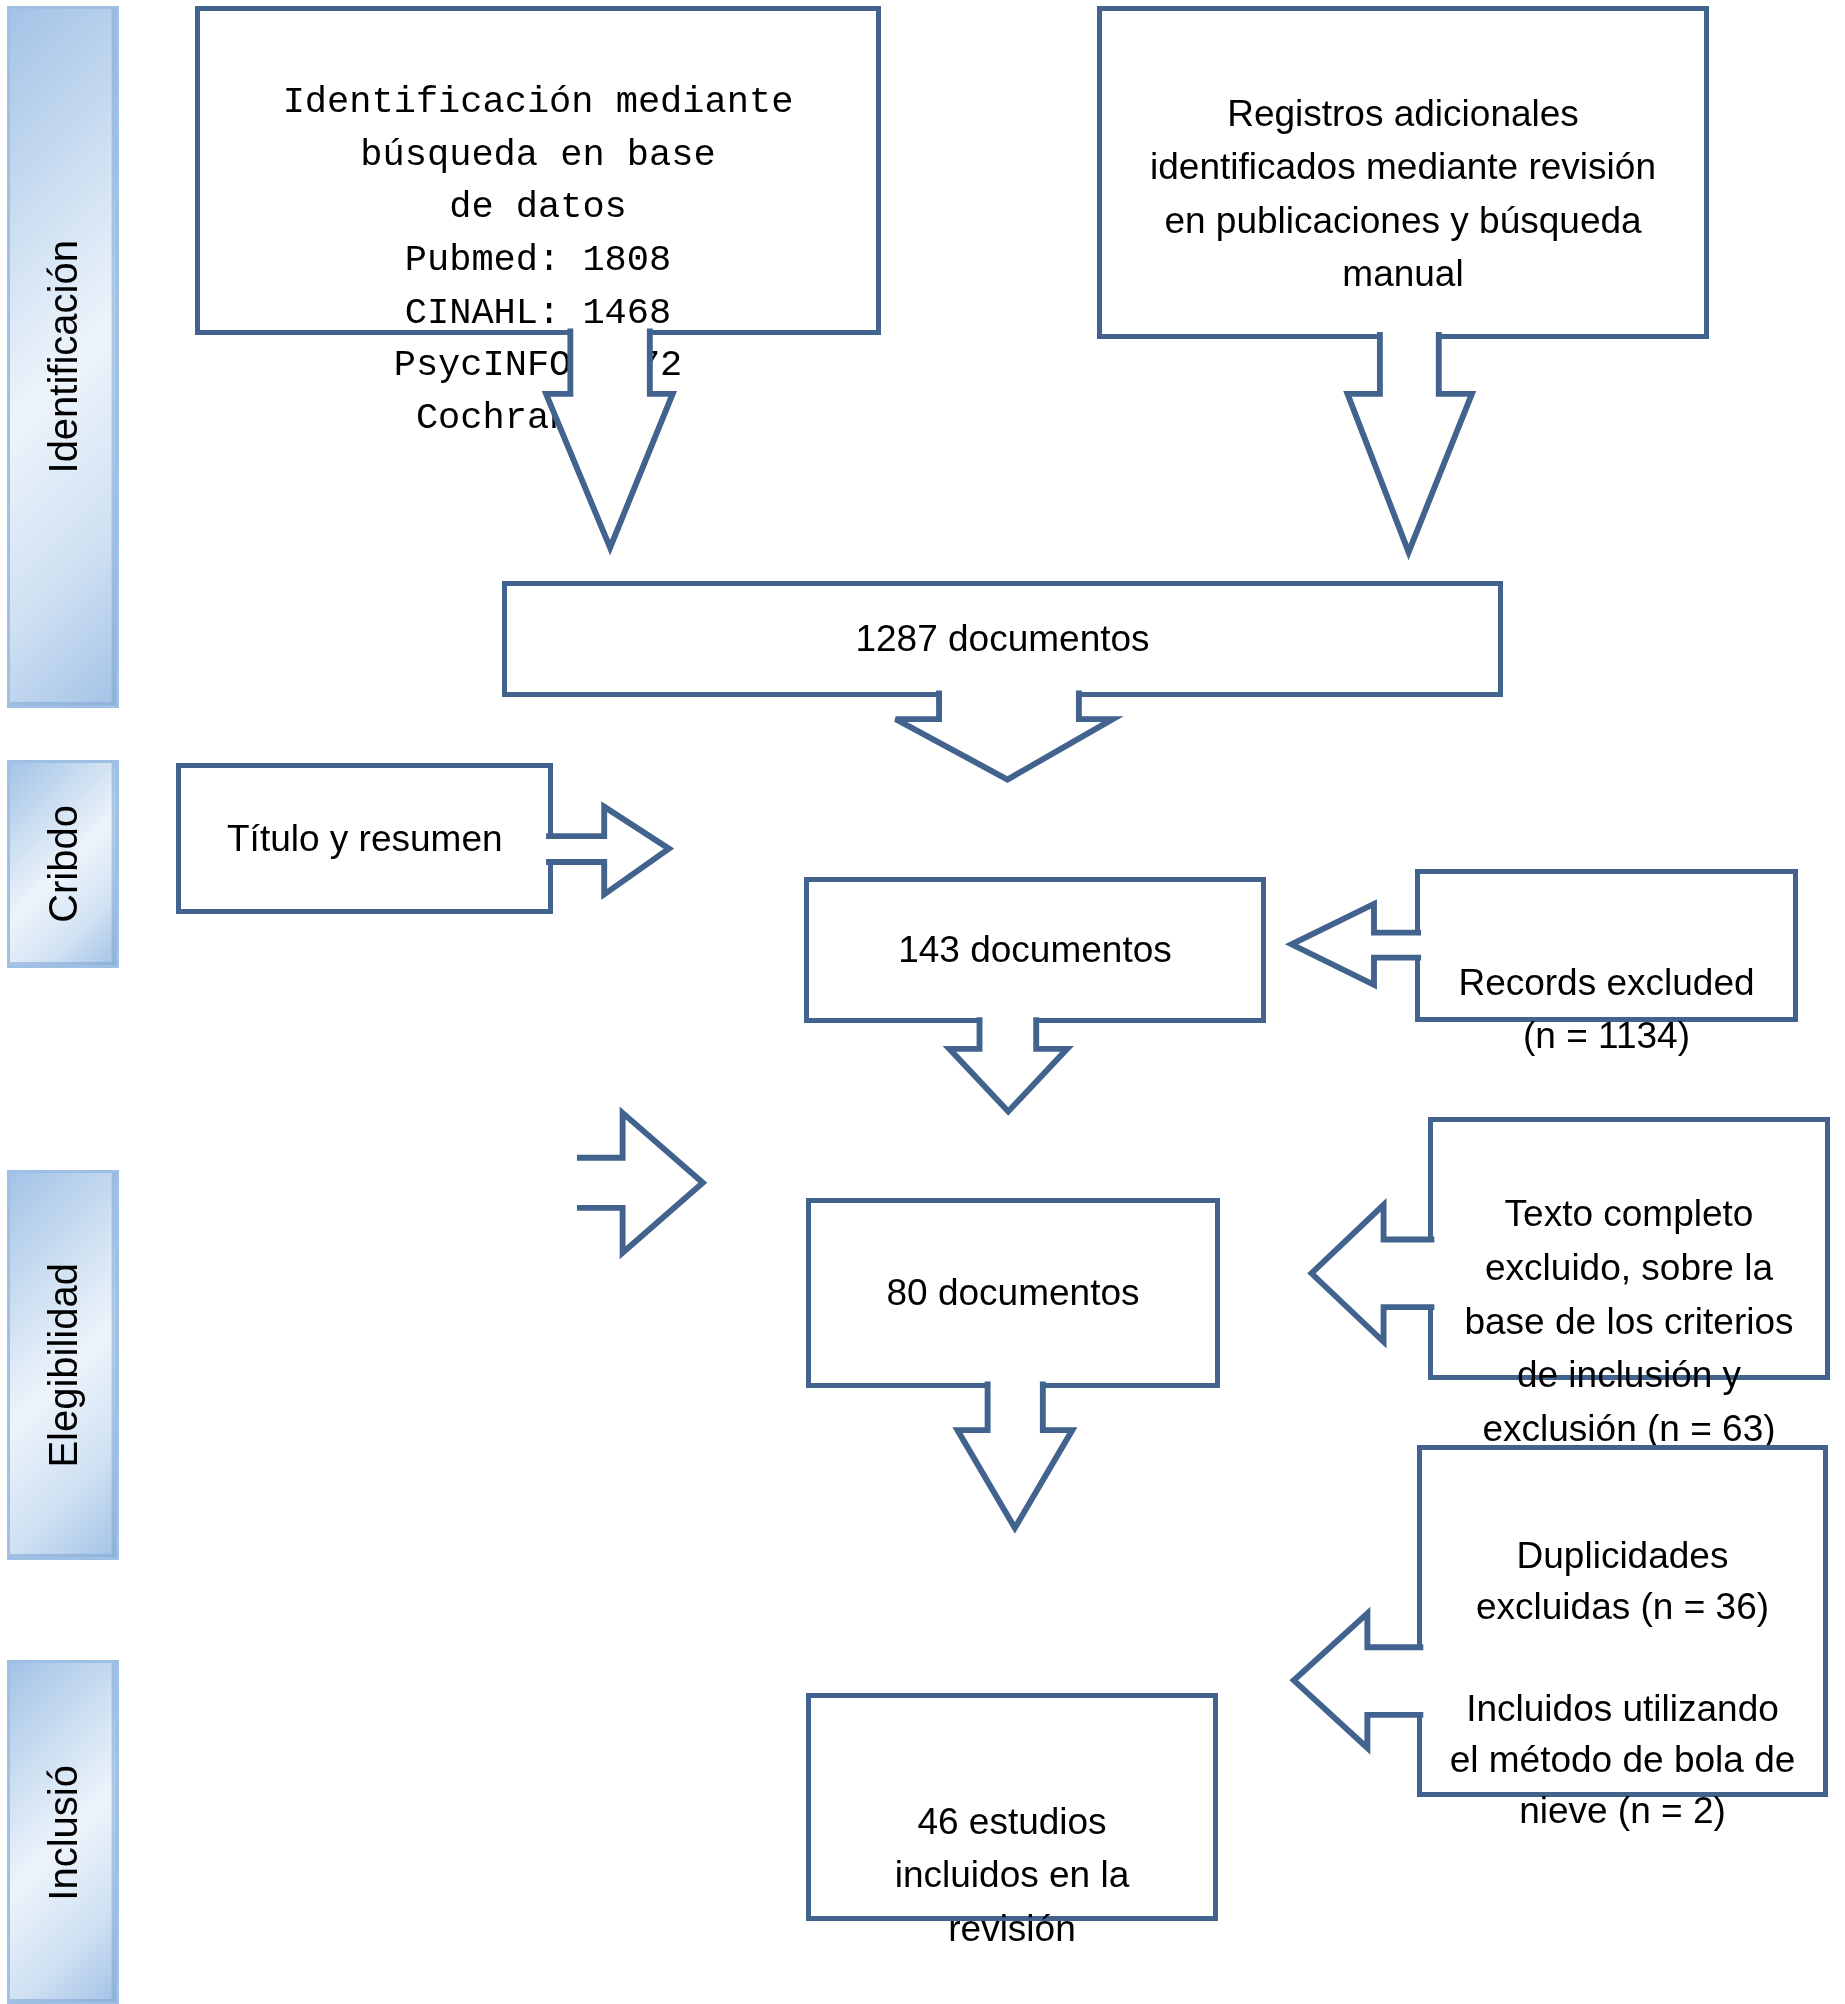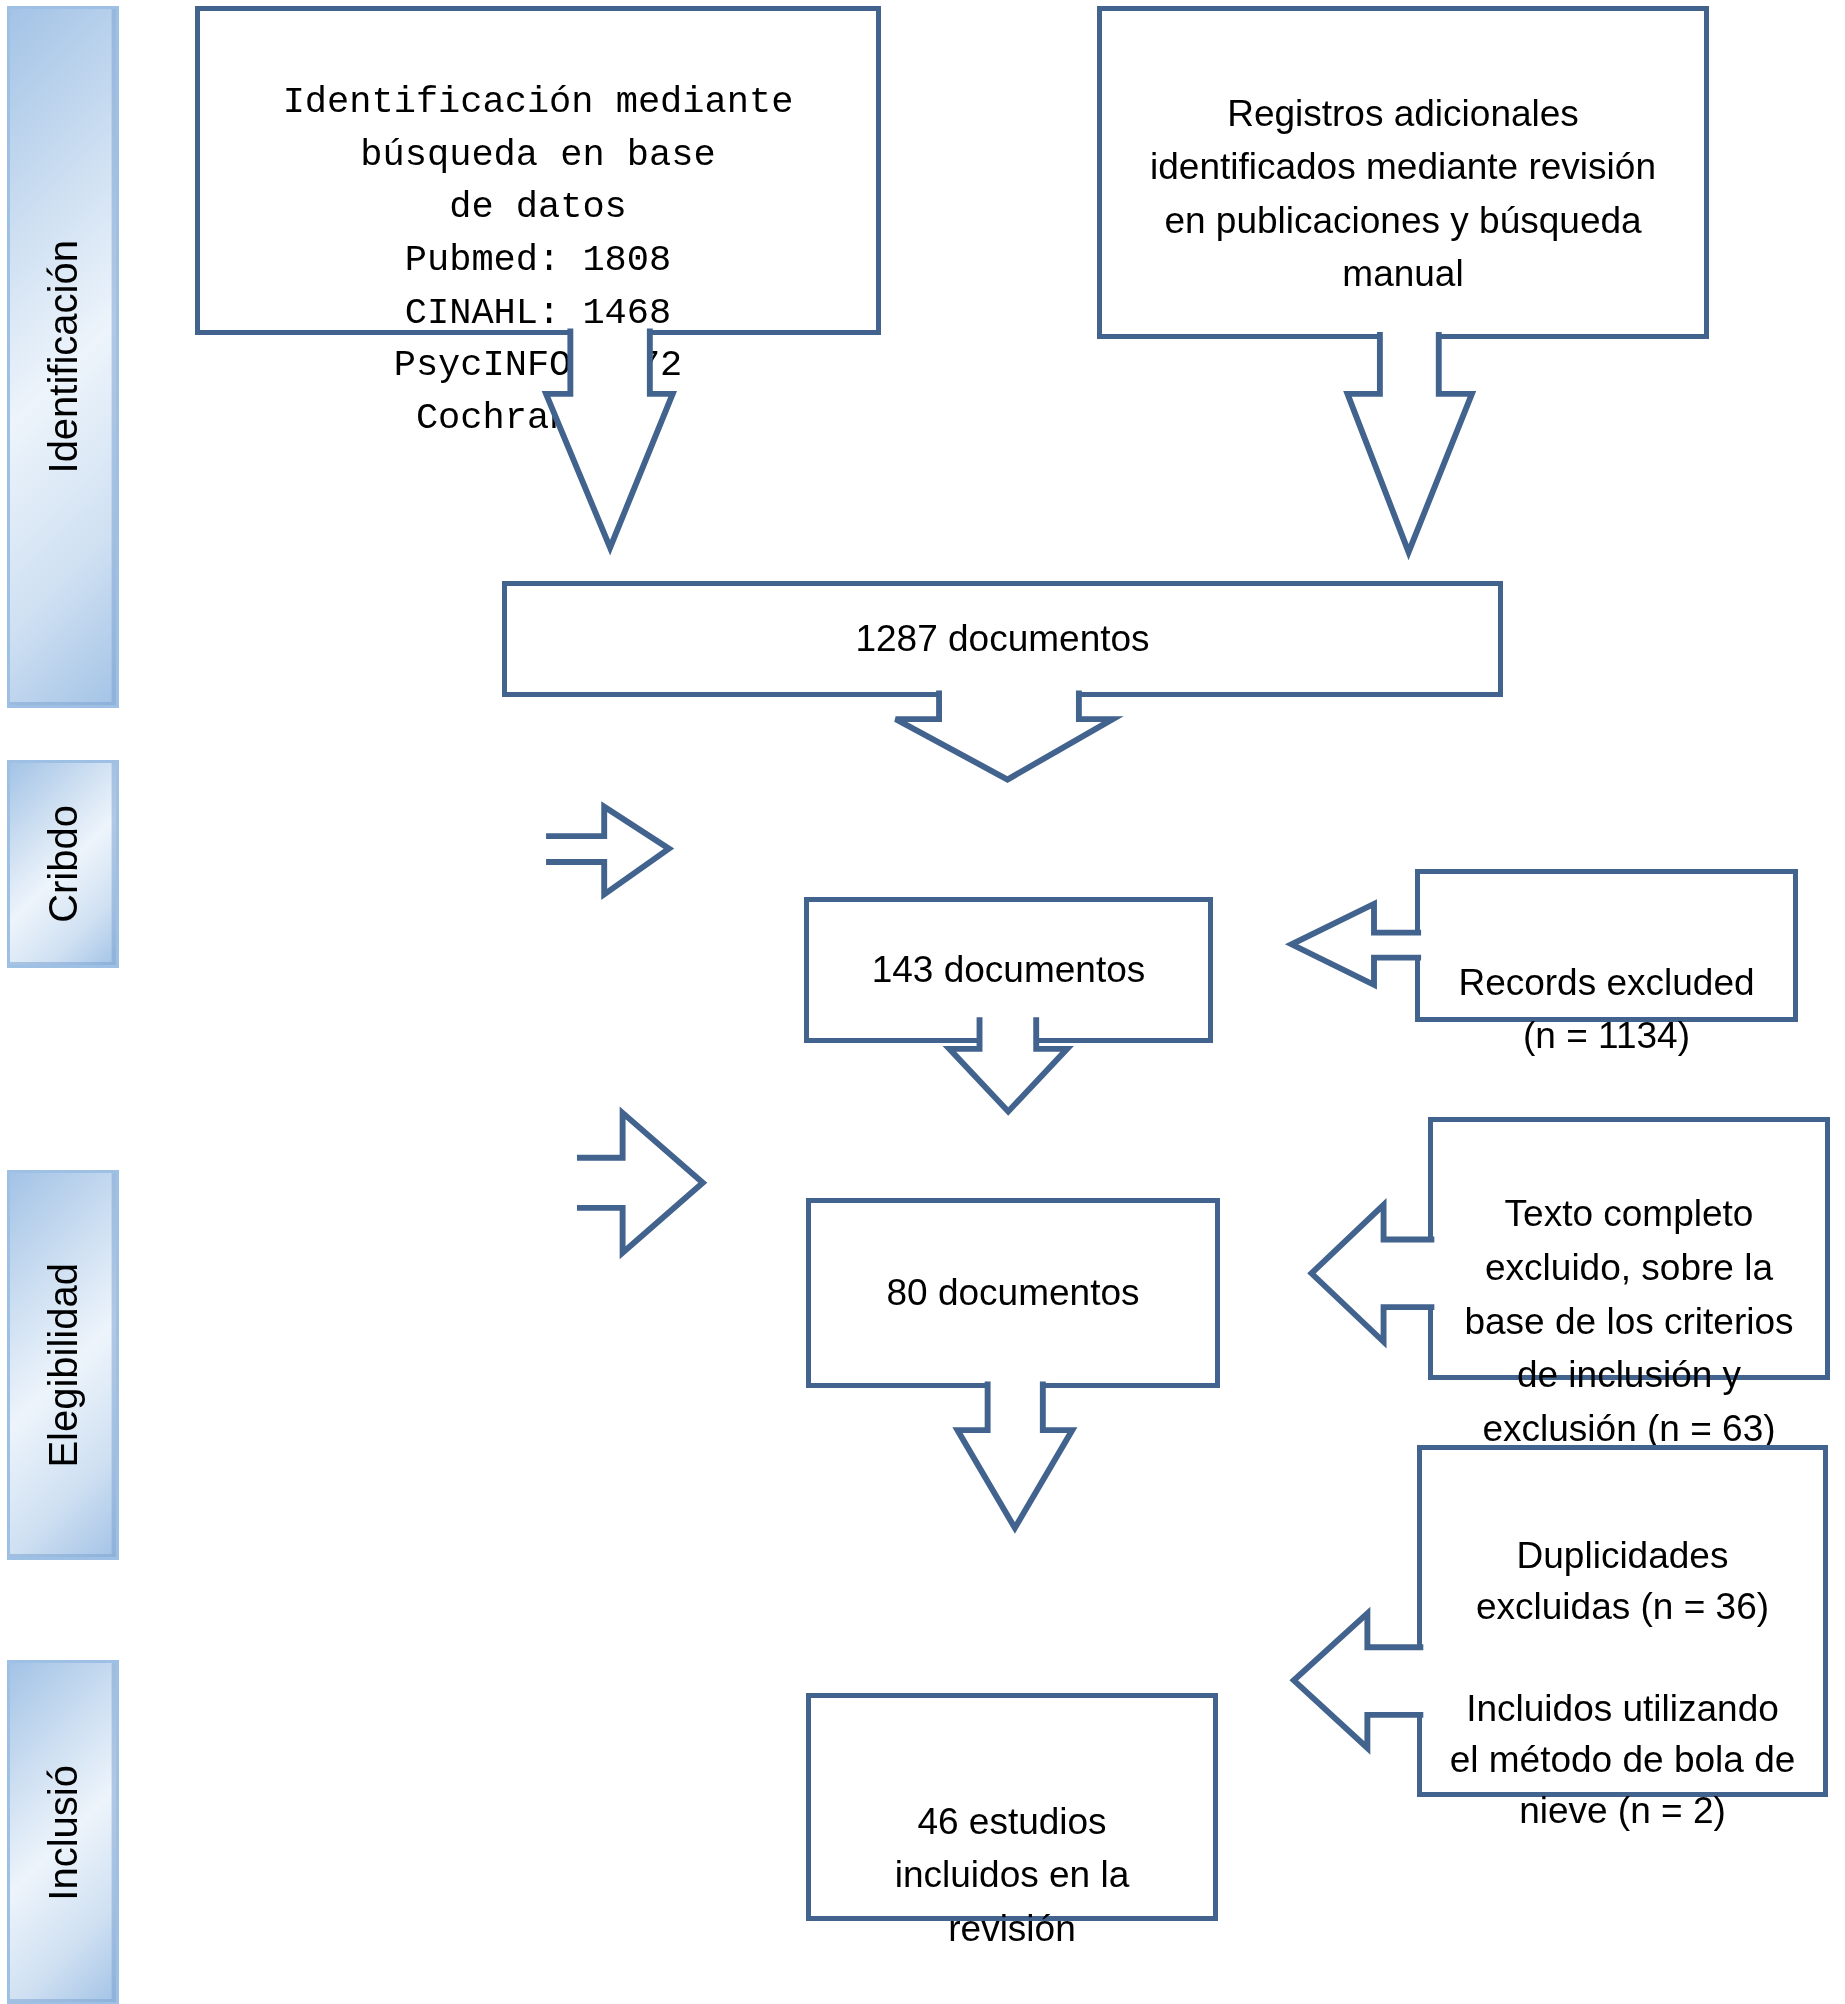--- a/index.html
+++ b/index.html
@@ -82,22 +82,25 @@
     <span class="txt">Registros adicionales
 identificados mediante revisión
 en publicaciones y búsqueda
 manual</span>
   </div>
 
   <div class="fbox center-both" style="left:502px;top:581px;width:1001px;height:116px;">
     <span class="txt">1287 documentos</span>
   </div>
 
+  <div class="fbox" style="left:176px;top:763px;width:377px;height:151px;display:flex;align-items:center;justify-content:flex-start;padding-left:46px;text-align:left;">
+    <span class="txt">Título y resumen</span>
+  </div>
 
-  <div class="fbox center-both" style="left:804px;top:877px;width:409px;height:146px;margin-top:20px;">
+  <div class="fbox center-both" style="left:804px;top:877px;width:462px;height:146px;">
     <span class="txt">143 documentos</span>
   </div>
 
   <div class="fbox" style="left:1415px;top:869px;width:383px;height:153px;padding-top:28px;text-align:center;">
     <span class="txt">Records excluded
 (n = 1134)</span>
   </div>
 
 
   <div class="fbox center-both" style="left:806px;top:1198px;width:414px;height:190px;">

